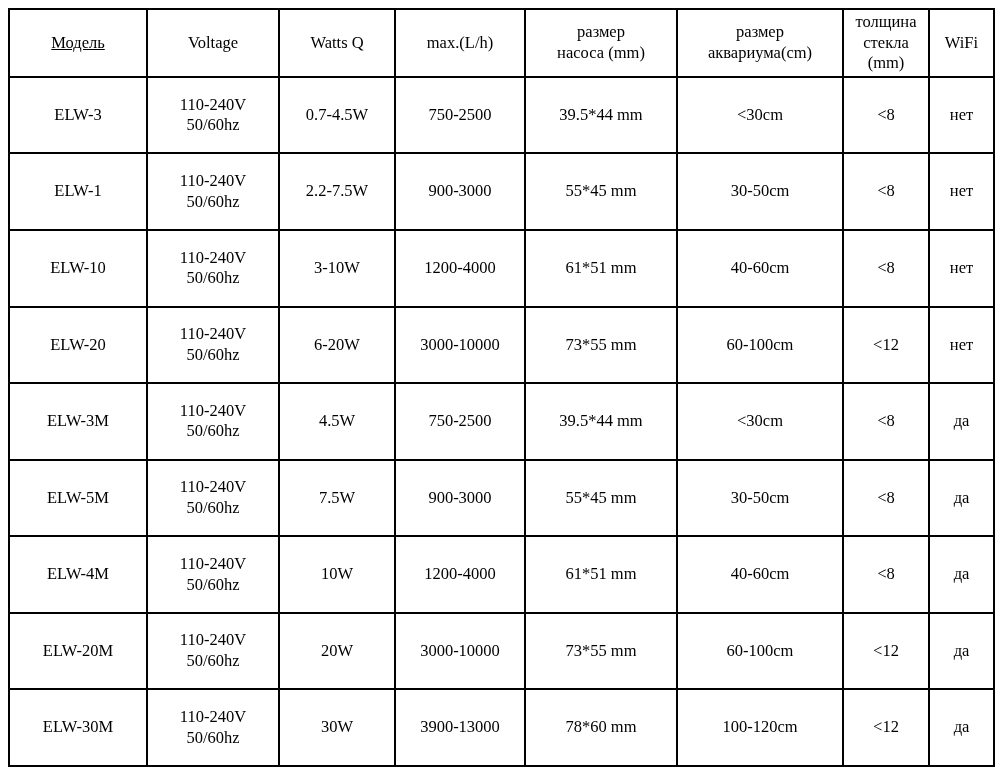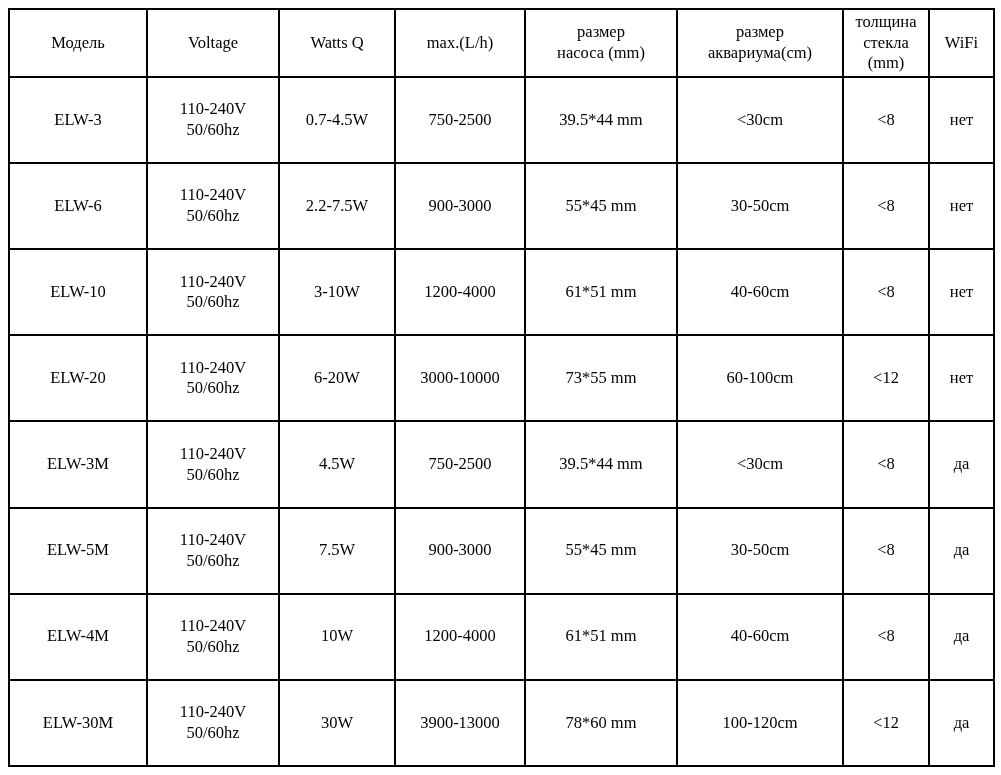--- a/index.html
+++ b/index.html
@@ -35,20 +35,21 @@
     line-height: 1.25;
     padding: 2px 3px;
     font-weight: normal;
   }
   thead th {
     font-size: 16.5px;
   }
   th.col-model {
     font-weight: bold;
     font-size: 18px;
+    text-decoration: underline;
   }
   td.cell-model {
     font-weight: bold;
     font-size: 17px;
     margin-top: 30px;
   }
   td.cell-voltage {
     font-size: 15.5px;
     line-height: 1.2;
   }
@@ -110,21 +111,21 @@
           <span class="two-line">50/60hz</span>
         </td>
         <td>0.7-4.5W</td>
         <td>750-2500</td>
         <td>39.5*44 mm</td>
         <td>&lt;30cm</td>
         <td>&lt;8</td>
         <td>нет</td>
       </tr>
       <tr>
-        <td class="cell-model">ELW-6</td>
+        <td class="cell-model">ELW-1</td>
         <td class="cell-voltage">
           <span class="two-line">110-240V</span>
           <span class="two-line">50/60hz</span>
         </td>
         <td>2.2-7.5W</td>
         <td>900-3000</td>
         <td>55*45 mm</td>
         <td>30-50cm</td>
         <td>&lt;8</td>
         <td>нет</td>
@@ -188,20 +189,33 @@
           <span class="two-line">50/60hz</span>
         </td>
         <td>10W</td>
         <td>1200-4000</td>
         <td>61*51 mm</td>
         <td>40-60cm</td>
         <td>&lt;8</td>
         <td>да</td>
       </tr>
       <tr>
+        <td class="cell-model">ELW-20M</td>
+        <td class="cell-voltage">
+          <span class="two-line">110-240V</span>
+          <span class="two-line">50/60hz</span>
+        </td>
+        <td>20W</td>
+        <td>3000-10000</td>
+        <td>73*55 mm</td>
+        <td>60-100cm</td>
+        <td>&lt;12</td>
+        <td>да</td>
+      </tr>
+      <tr>
         <td class="cell-model">ELW-30M</td>
         <td class="cell-voltage">
           <span class="two-line">110-240V</span>
           <span class="two-line">50/60hz</span>
         </td>
         <td>30W</td>
         <td>3900-13000</td>
         <td>78*60 mm</td>
         <td>100-120cm</td>
         <td>&lt;12</td>

